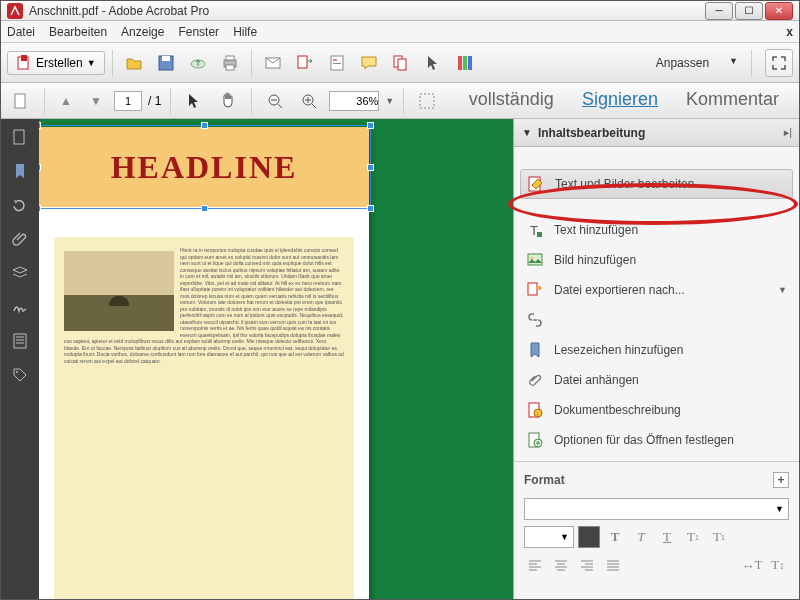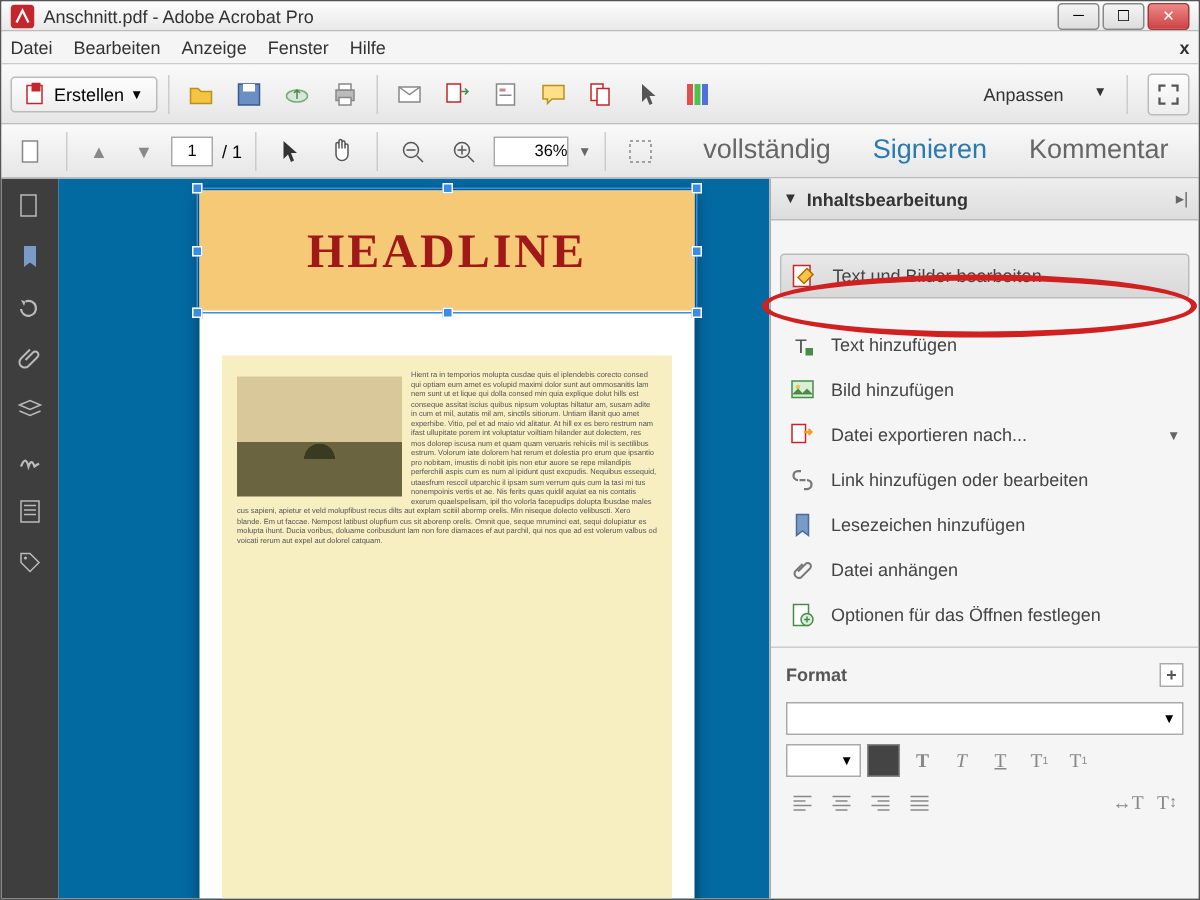--- a/index.html
+++ b/index.html
@@ -29,29 +29,29 @@
   .anpassen { margin-left:auto; font-size:12px; color:#333; display:flex; align-items:flex-start; gap:20px; cursor:pointer; padding:3px 6px; }
   .fullscreen-btn { width:28px; height:28px; border:1px solid #bbb; border-radius:3px; display:flex; align-items:center; justify-content:center; background:linear-gradient(#fdfdfd,#eee); margin-left:6px; cursor:pointer; }
 
   
   .toolbar2 { height: 36px; background: linear-gradient(#fafafa,#e6e6e6); display:flex; align-items:center; padding:0 6px; gap:6px; border-bottom:1px solid #bbb; font-size:12px; }
   .nav-arrow { width:24px; height:24px; display:flex; align-items:center; justify-content:center; color:#888; cursor:pointer; }
   .page-input { width:28px; height:20px; text-align:center; font-size:11px; border:1px solid #aaa; }
   .zoom-input { width:50px; height:20px; text-align:right; font-size:11px; border:1px solid #aaa; }
   .right-tabs { margin-left:auto; display:flex; gap:0; }
   .rtab { padding: 12px 14px; font-size:18px; color:#666; cursor:pointer; }
-  .rtab.sel { color:#2a7ab0; border-bottom:2px solid #2a7ab0; }
+  .rtab.sel { color:#2a7ab0; border-bottom:2px solid #2a7ab0;text-decoration:underline; }
 
   
   .main { flex:1; display:flex; overflow:hidden; }
 
   .left-rail { width:38px; background:#3e3e3e; display:flex; flex-direction:column; align-items:center; padding-top:8px; gap:14px; }
   .rail-icon { width:20px; height:20px; color:#bbb; cursor:pointer; display:flex; align-items:center; justify-content:center; }
 
-  .doc-area { flex:1; background:#0369a1; position:relative; overflow:hidden; display:flex; justify-content:center; padding-top:8px;padding-left:44px; }
+  .doc-area { flex:1; background:#15803d; position:relative; overflow:hidden; display:flex; padding-top:8px; }
   .page { width:330px; height:520px; background:#fff; box-shadow:0 2px 8px rgba(0,0,0,.5); position:relative; }
   .headline-box { position:absolute; left:0; top:0; width:330px; height:80px; background:#f5c976; display:flex; align-items:center; justify-content:center; }
   .headline-text { font-family: Georgia, serif; font-weight:bold; font-size:32px; color:#a01818; letter-spacing:2px; }
   .sel-box { position:absolute; left:-2px; top:-2px; width:334px; height:84px; border:1px solid #3a8de0; pointer-events:none; }
   .handle { position:absolute; width:7px; height:7px; background:#3a8de0; border:1px solid #fff; }
   .body-area { position:absolute; left:15px; top:110px; width:300px; height:380px; background:#f7eec2; padding:10px; font-size:5px; line-height:1.3; color:#555; overflow:hidden; font-family: Georgia, serif; }
   .body-area .img { float:left; width:110px; height:80px; margin:4px 6px 2px 0; background:linear-gradient(#d8c89a 0%, #d8c89a 55%, #6a6440 55%, #6a6440 100%); position:relative; }
   .body-area .img::after { content:""; position:absolute; left:40px; bottom:25px; width:30px; height:30px; background:radial-gradient(circle at 50% 100%, #3a3a20 0%, #3a3a20 30%, transparent 31%); border-radius:50% 50% 0 0; }
 
   
@@ -364,37 +364,46 @@
             </span>
           <span>Datei exportieren nach...</span>
           <span class="chev">▼</span>
         </div>
         <div class="panel-item">
           <span class="picon">
               <svg width="16" height="16" viewBox="0 0 16 16">
                 <path d="M5 8 a3 3 0 0 1 0-6 h2 M11 8 a3 3 0 0 1 0 6 h-2 M6 8 h4" stroke="#777" stroke-width="1.5" fill="none"></path>
               </svg>
             </span>
-          <span>Link hinzufügen oder bearbeiten</span>
         </div>
         <div class="panel-item">
           <span class="picon">
               <svg width="16" height="16" viewBox="0 0 16 16">
                 <path d="M4 1 h8 v14 l-4-3 l-4 3 z" fill="#7a9ac7" stroke="#4a6a9a"></path>
               </svg>
             </span>
           <span>Lesezeichen hinzufügen</span>
         </div>
         <div class="panel-item">
           <span class="picon">
               <svg width="16" height="16" viewBox="0 0 16 16">
                 <path d="M5 9 l5-5 a2 2 0 0 1 3 3 l-6 6 a3 3 0 0 1 -4-4 l5-5" fill="none" stroke="#777" stroke-width="1.3"></path>
               </svg>
             </span>
           <span>Datei anhängen</span>
+        </div>
+        <div class="panel-item">
+          <span class="picon">
+              <svg width="16" height="16" viewBox="0 0 16 16">
+                <rect x="2" y="1" width="10" height="14" fill="#fff" stroke="#c1272d"></rect>
+                <circle cx="11" cy="11" r="4" fill="#f5c542" stroke="#b06a00"></circle>
+                <text x="9.5" y="14" font-size="6" fill="#b06a00">i</text>
+              </svg>
+            </span>
+          <span>Dokumentbeschreibung</span>
         </div>
         <div class="panel-item">
           <span class="picon">
               <svg width="16" height="16" viewBox="0 0 16 16">
                 <rect x="2" y="1" width="10" height="14" fill="#fff" stroke="#4a8a4a"></rect>
                 <circle cx="11" cy="11" r="4" fill="#d8f0d8" stroke="#4a8a4a"></circle>
                 <path d="M11 9 v4 M9 11 h4" stroke="#4a8a4a"></path>
               </svg>
             </span>
           <span>Optionen für das Öffnen festlegen</span>

